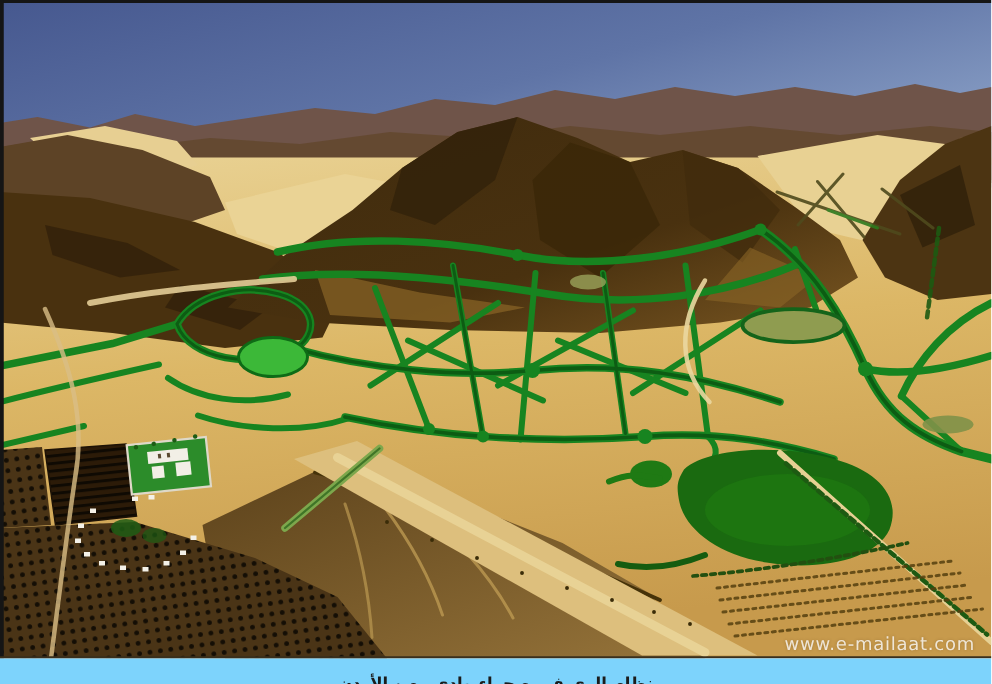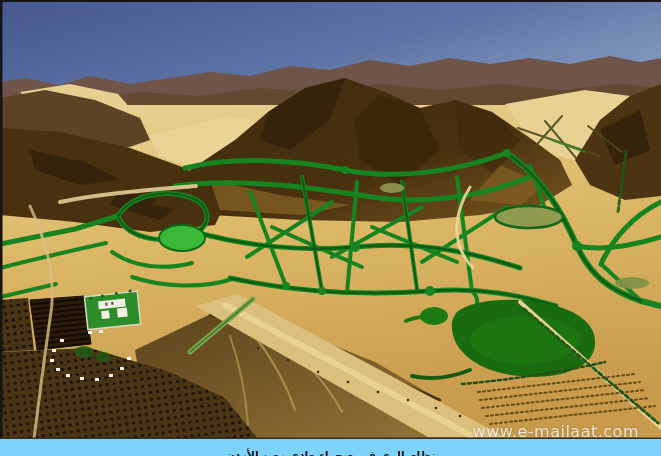--- a/index.html
+++ b/index.html
@@ -10,23 +10,23 @@
     font-family:"DejaVu Sans","Liberation Sans",sans-serif;
     overflow:hidden;
   }
   .photo{
     position:relative;
     width:661px;height:439px;
   }
   .photo svg{display:block;}
   .watermark{
     position:absolute;
-    right:22px;top:422px;
+    right:11px;top:422px;
     color:rgba(255,255,255,0.78);
-    font-size:16px;
+    font-size:12px;
     letter-spacing:0.5px;
     text-shadow:0 0 2px rgba(90,60,20,0.35);
   }
   .caption{
     position:absolute;
     left:0;top:439px;width:661px;height:32px;
     background:#7dd3fc;
     display:flex;align-items:center;justify-content:center;
     font-size:11px;font-weight:bold;color:#1b1b1b;
     direction:rtl;

